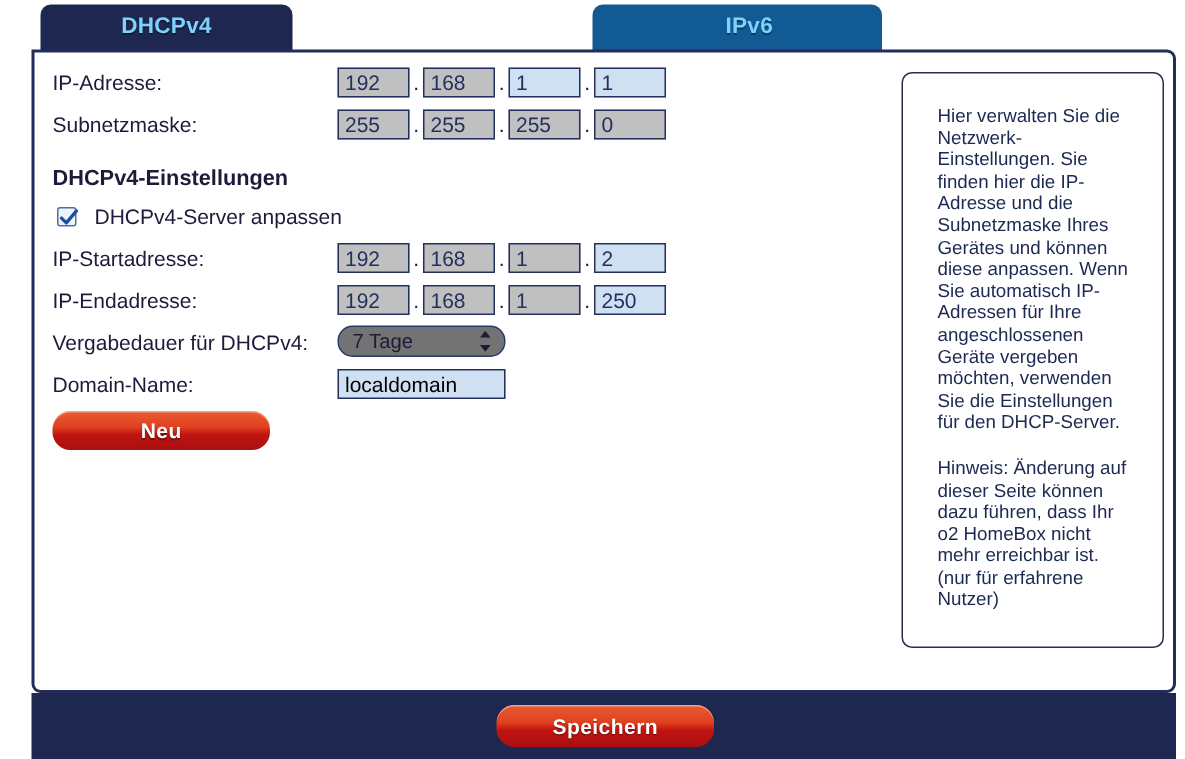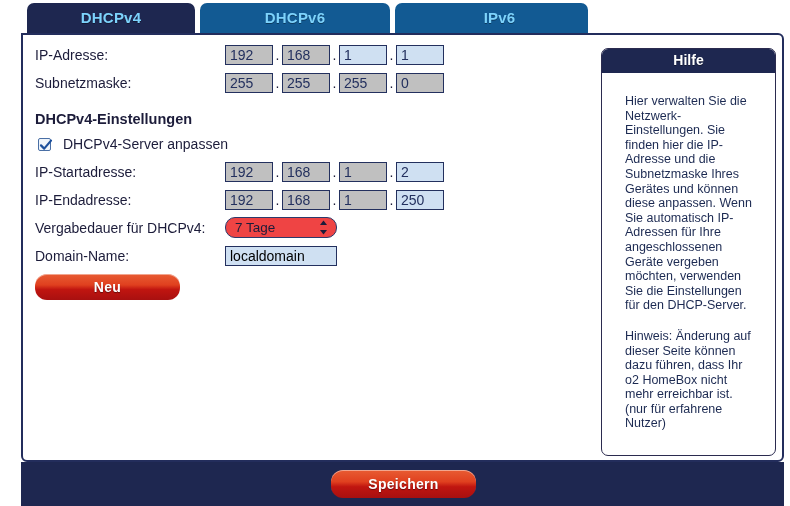--- a/index.html
+++ b/index.html
@@ -149,21 +149,21 @@
     color: #1c1c3a;
   }
 
   
   .selwrap {
     position: absolute;
     left: 194px;
     top: -1px;
     width: 112px;
     height: 21px;
-    background: #ef4444;
+    background: #737373;
     border: 1px solid #2c3a6b;
     border-radius: 10px;
     box-sizing: border-box;
     cursor: pointer;
   }
   .selval {
     position: absolute;
     left: 9px;
     top: 1px;
     font-size: 13.5px;
@@ -271,21 +271,20 @@
     line-height: 27px;
   }
 </style>
 </head>
 <body>
 
 <div id="page">
 
   <div id="tabbar">
     <div class="tab active" id="tab-0">DHCPv4</div>
-    <div class="tab inactive" id="tab-1">DHCPv6</div>
     <div class="tab inactive" id="tab-2">IPv6</div>
   </div>
 
   <div id="frame">
 
     <div id="form">
 
       <div class="row">
         <span class="lbl">IP-Adresse:</span>
         <span class="fields">
@@ -363,21 +362,20 @@
       <div class="row">
         <span class="lbl">Domain-Name:</span>
         <input class="textfield" value="localdomain" style="">
       </div>
 
       <button class="redbtn" id="neu-button">Neu</button>
 
     </div>
 
     <div id="help">
-      <div id="help-title">Hilfe</div>
       <div id="help-body">
         <p>Hier verwalten Sie die Netzwerk-Einstellungen. Sie finden hier die IP-Adresse und die Subnetzmaske Ihres Gerätes und können diese anpassen. Wenn Sie automatisch IP-Adressen für Ihre angeschlossenen Geräte vergeben möchten, verwenden Sie die Einstellungen für den DHCP-Server.</p>
         <p>Hinweis: Änderung auf dieser Seite können dazu führen, dass Ihr o2 HomeBox nicht mehr erreichbar ist. (nur für erfahrene Nutzer)</p>
       </div>
     </div>
 
   </div>
 
   <div id="footer">
     <button class="redbtn" id="speichern-button">Speichern</button>

